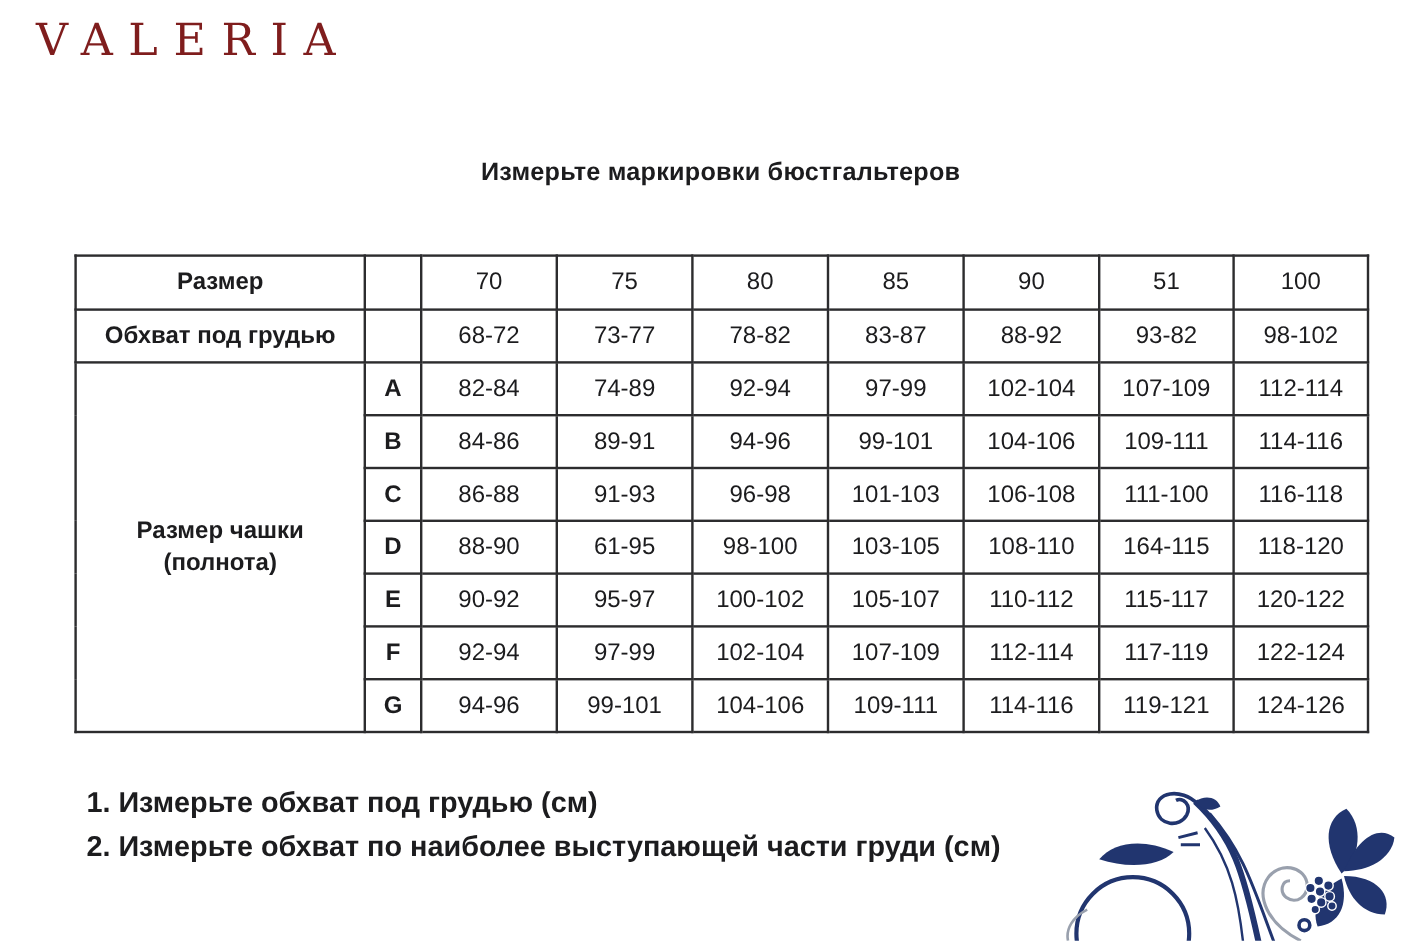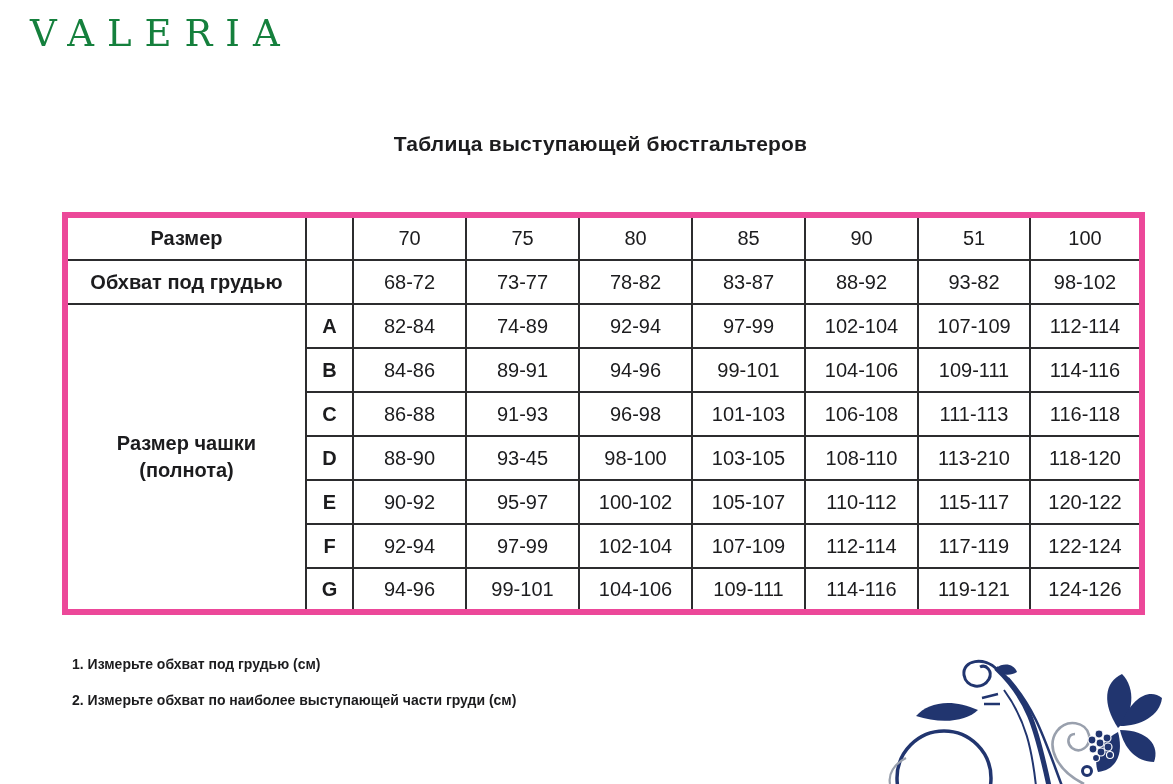--- a/index.html
+++ b/index.html
@@ -4,55 +4,55 @@
 <style>
   html,body{margin:0;padding:0;}
   body{
     width:1173px;height:784px;position:relative;overflow:hidden;
     background:#ffffff;color:#1c1c1e;
     font-family:"Liberation Sans", sans-serif;
   }
   .logo{
     position:absolute;left:30px;top:12px;
     font-family:"DejaVu Serif", serif;
-    font-size:37px;letter-spacing:13px;color:#15803d;
+    font-size:37px;letter-spacing:13px;color:#7f1d1d;
     font-weight:400;
   }
   .title{
     position:absolute;left:62px;top:132px;width:1077px;
     text-align:center;font-size:21px;font-weight:bold;letter-spacing:.2px;
   }
   table.size{
     position:absolute;left:62px;top:212px;width:1077px;
     border-collapse:collapse;table-layout:fixed;
-    border:6px solid #ec4899;
+    border:2px solid #ec4899;
   }
   table.size td{
     border:2px solid #2c2c2e;
     font-size:20px;text-align:center;padding:0;
     background:#ffffff;
   }
   tr.r-head{height:45px;}
   tr.r{height:44px;}
   td.peach{background:#f9ddb8;}
   td.cupbg{background:#cbc7db;font-weight:bold;font-size:19px;}
   td.lbl{text-align:left;padding-left:12px;font-weight:bold;}
   td.b{font-weight:normal;}
   td.cupLabel{vertical-align:middle;line-height:1.35;}
-  .instr{position:absolute;left:72px;font-size:14px;font-weight:bold;white-space:nowrap;}
+  .instr{position:absolute;left:72px;font-size:24px;font-weight:bold;white-space:nowrap;}
   #instr-1{top:656px;}
   #instr-2{top:692px;}
   .ornament{position:absolute;left:886px;top:654px;width:278px;height:130px;}
 </style>
 </head>
 <body>
 
 <div class="logo">VALERIA</div>
 
-<div class="title">Таблица выступающей бюстгальтеров</div>
+<div class="title">Измерьте маркировки бюстгальтеров</div>
 
 <table class="size">
   <colgroup>
     <col style="width:241px">
       <col style="width:47px">
     <col style="width:113px">
       <col style="width:113px">
       <col style="width:113px">
     <col style="width:113px">
       <col style="width:113px">
@@ -106,31 +106,31 @@
     <td>109-111</td>
     <td>114-116</td>
   </tr>
   <tr class="r">
     <td class="cupbg">C</td>
     <td>86-88</td>
     <td>91-93</td>
     <td>96-98</td>
     <td>101-103</td>
     <td>106-108</td>
-    <td>111-113</td>
+    <td>111-100</td>
     <td>116-118</td>
   </tr>
   <tr class="r">
     <td class="cupbg">D</td>
     <td>88-90</td>
-    <td>93-45</td>
+    <td>61-95</td>
     <td>98-100</td>
     <td>103-105</td>
     <td>108-110</td>
-    <td>113-210</td>
+    <td>164-115</td>
     <td>118-120</td>
   </tr>
   <tr class="r">
     <td class="cupbg">E</td>
     <td>90-92</td>
     <td>95-97</td>
     <td>100-102</td>
     <td>105-107</td>
     <td>110-112</td>
     <td>115-117</td>

